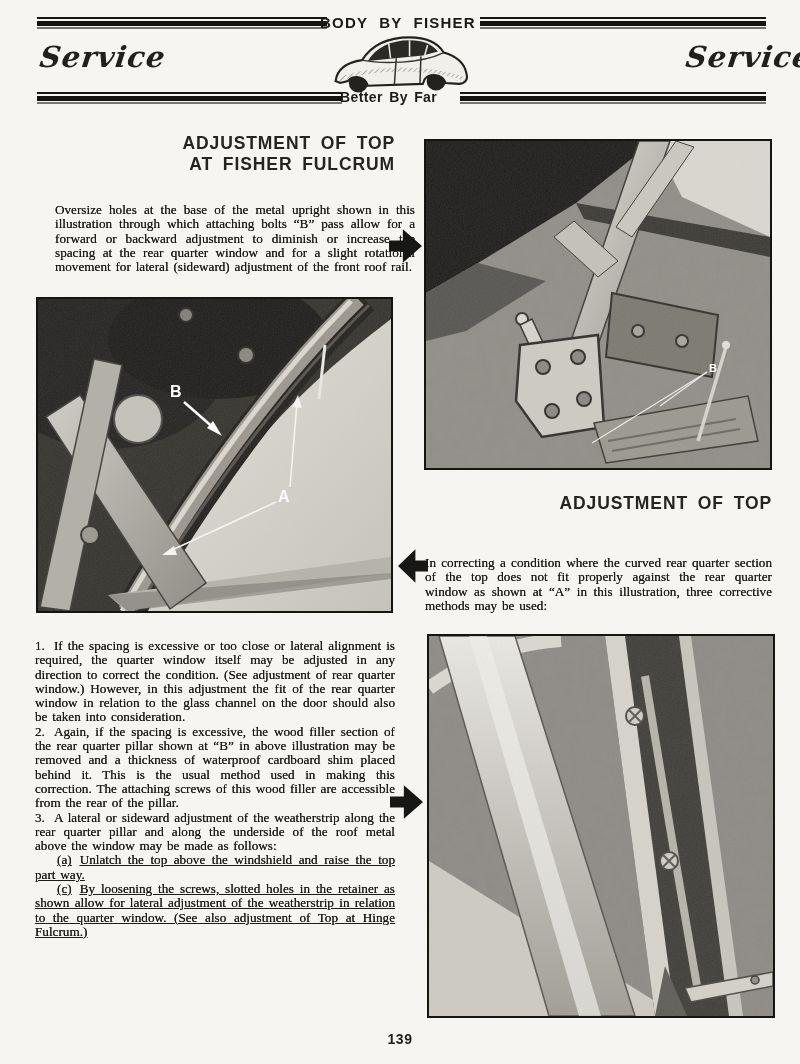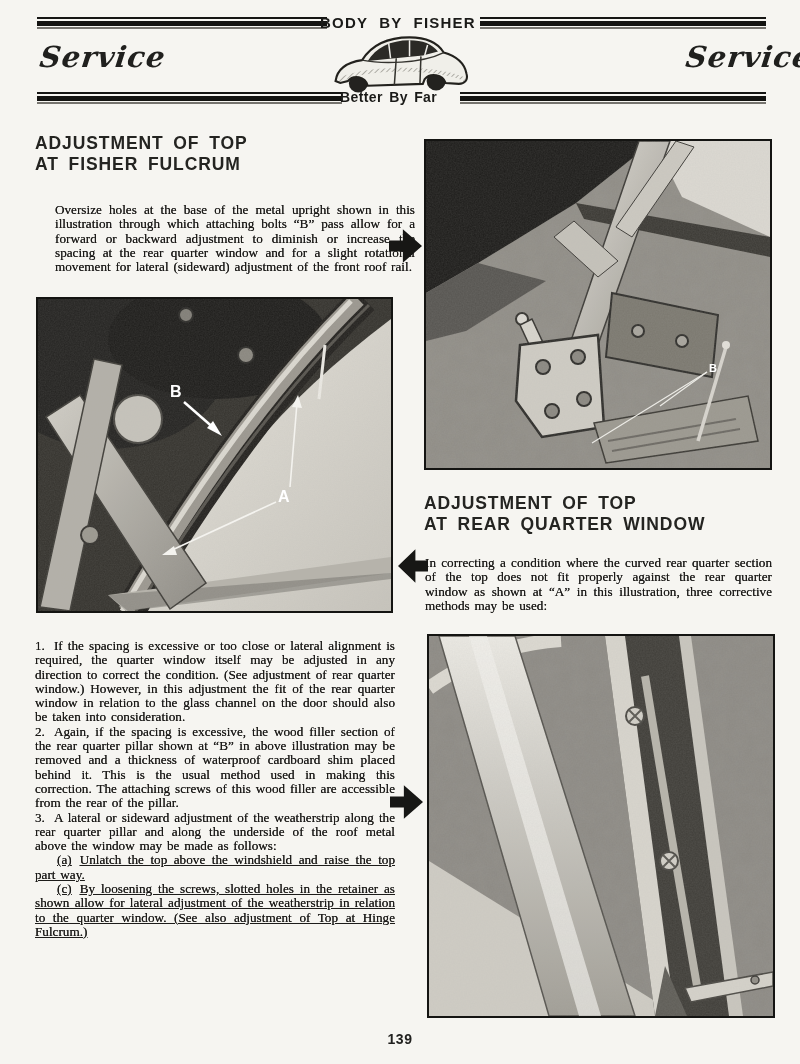--- a/index.html
+++ b/index.html
@@ -19,21 +19,21 @@
     font:700 15px "Liberation Sans",sans-serif;letter-spacing:1.2px;word-spacing:6px;color:#1a1a18;}
   .brand-bottom{position:absolute;left:340px;top:89px;width:122px;text-align:left;
     font:700 14px "Liberation Sans",sans-serif;letter-spacing:.4px;word-spacing:2px;color:#1a1a18;}
   .service{position:absolute;top:40px;
     font-family:"DejaVu Serif",serif;font-style:italic;font-weight:700;font-size:29px;
     transform:skewX(-7deg);letter-spacing:1px;color:#20201e;}
   .service-left{left:40px;}
   .service-right{left:686px;}
   .car{position:absolute;left:328px;top:26px;width:146px;height:74px;}
   
-  .col-heading{position:absolute;text-align:left;
+  .col-heading{position:absolute;text-align:right;
     font:700 17.5px "Liberation Sans",sans-serif;letter-spacing:.9px;word-spacing:4px;
     color:#242421;line-height:21px;}
   .heading-left{left:35px;top:133px;width:360px;}
   .heading-right{left:424px;top:493px;width:348px;}
   .body-text{position:absolute;font-size:13.2px;line-height:14.3px;text-align:justify;
     word-spacing:1.5px;text-shadow:0 0 .4px #2a2927;}
   .intro-left{left:35px;top:190px;width:360px;margin-left:20px;}
   .intro-right{left:425px;top:543px;width:347px;}
   .list-left{left:35px;top:639px;width:360px;}
   .list-left p{margin:0;}
@@ -195,21 +195,20 @@
       <circle cx="300" cy="204" r="4" fill="#e4e1da"></circle>
       <rect width="344" height="327" filter="url(#p2n)"></rect>
       <line x1="281" y1="231" x2="166" y2="302" stroke="#ecebe6" stroke-width="1.2"></line>
       <line x1="281" y1="231" x2="234" y2="265" stroke="#ecebe6" stroke-width="1.2"></line>
       <text x="283" y="231" fill="#ffffff" class="photo-label-sm">B</text>
     </svg>
   </div>
 
   <div class="col-heading heading-right">
     <div>ADJUSTMENT OF TOP</div>
-    <div>AT REAR QUARTER WINDOW</div>
   </div>
 
   <p class="body-text intro-right">In correcting a condition where the curved rear quarter section of the top does not fit properly against the rear quarter window as shown at “A” in this illustration, three corrective methods may be used:</p>
 
   <div class="photo photo-3">
     <svg width="344" height="380" viewBox="0 0 344 380">
       <defs>
         <linearGradient id="p3strip" x1="0" y1="0" x2="0" y2="1">
           <stop offset="0" stop-color="#eceae4"></stop>
             <stop offset="1" stop-color="#a19e96"></stop>

